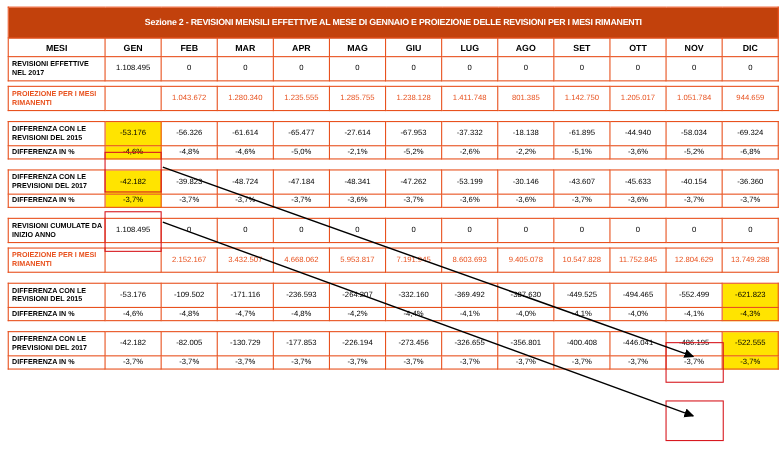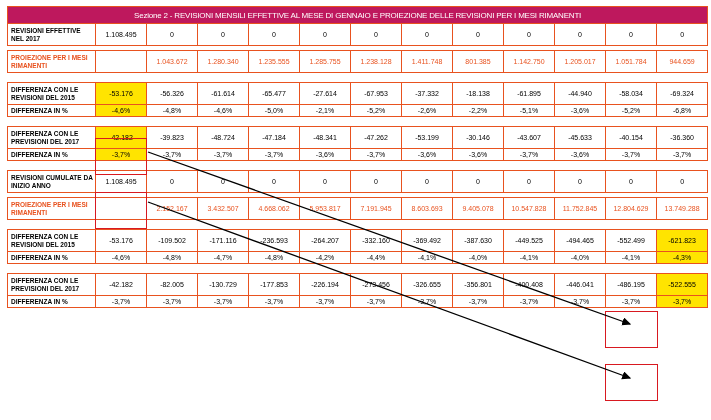--- a/index.html
+++ b/index.html
@@ -17,25 +17,25 @@
     border:1px solid #e8521f;
     height:12px;
     text-align:center;
     vertical-align:middle;
     font-size:7px;
     padding:0 2px;
     box-sizing:border-box;
     white-space:nowrap;
   }
   .title-cell{
-    background:#be185d;
+    background:#c2410c;
     color:#ffffff;
-    font-weight:normal;
+    font-weight:bold;
     font-size:8px;
-    height:17px;
+    height:28px;
     letter-spacing:-0.2px;
   }
   .hdr td{
     font-weight:bold;
     font-size:8px;
     height:17px;
   }
   .lbl{
     text-align:left;
     font-weight:bold;
@@ -76,20 +76,35 @@
       <col style="width:51px">
         <col style="width:51px">
         <col style="width:51px">
         <col style="width:51px">
     </colgroup>
     <tbody>
       <tr>
         <td class="title-cell" colspan="13">Sezione 2 - REVISIONI MENSILI EFFETTIVE AL MESE DI GENNAIO E PROIEZIONE DELLE REVISIONI PER I MESI RIMANENTI</td>
       </tr>
 
+      <tr class="hdr">
+        <td>MESI</td>
+        <td>GEN</td>
+        <td>FEB</td>
+        <td>MAR</td>
+        <td>APR</td>
+        <td>MAG</td>
+        <td>GIU</td>
+        <td>LUG</td>
+        <td>AGO</td>
+        <td>SET</td>
+        <td>OTT</td>
+        <td>NOV</td>
+        <td>DIC</td>
+      </tr>
 
       <tr>
         <td class="lbl tall">REVISIONI EFFETTIVE NEL 2017</td>
         <td class="tall">1.108.495</td>
         <td class="tall">0</td>
         <td class="tall">0</td>
         <td class="tall">0</td>
         <td class="tall">0</td>
         <td class="tall">0</td>
         <td class="tall">0</td>

